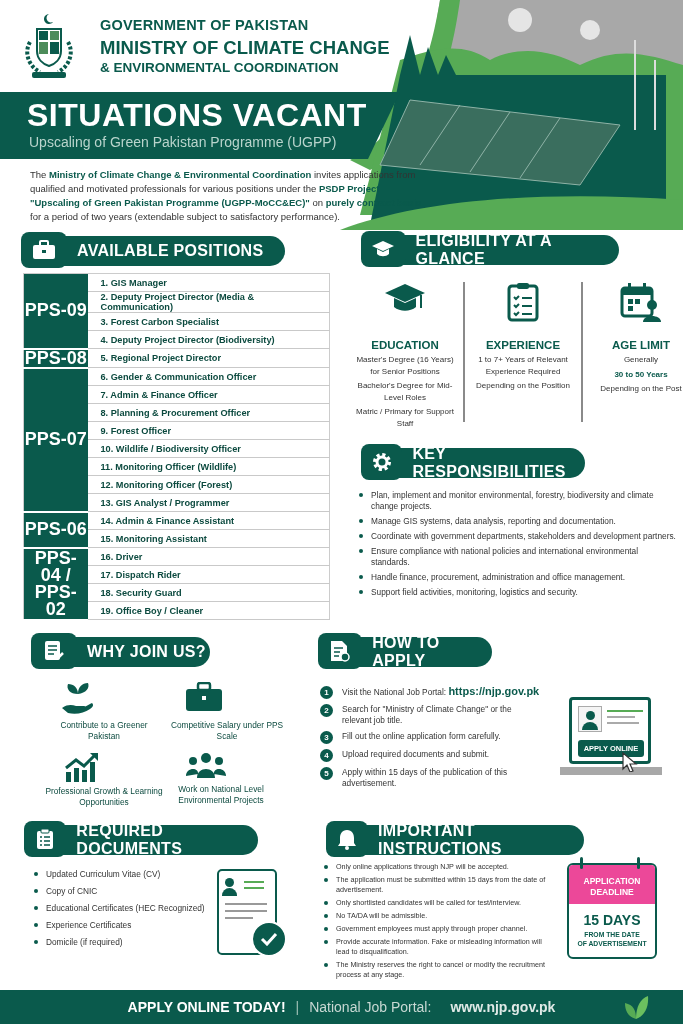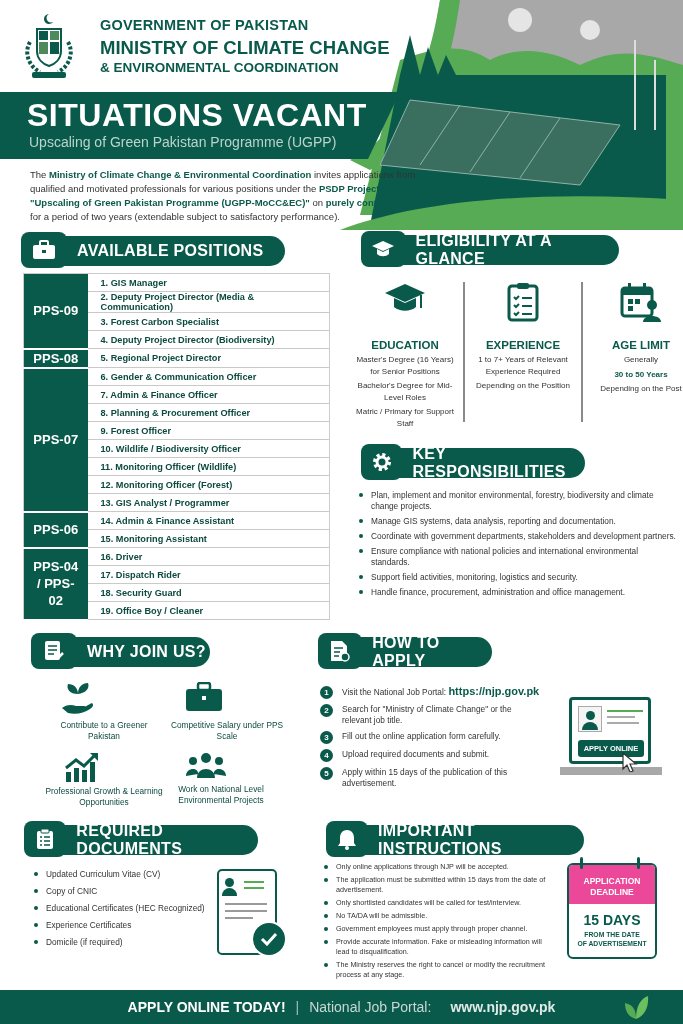--- a/index.html
+++ b/index.html
@@ -16,21 +16,21 @@
   .hero{left:340px;top:0;width:343px;height:230px}
   .intro{left:30px;top:168px;width:400px;font-size:9.5px;line-height:14px;color:#333}
   .intro b{color:#0a5a4c}
   
   .pill{background:#0a5a4c;border-radius:10px 20px 20px 10px;height:30px;display:flex;align-items:center;color:#fff;font-weight:bold}
   .pill .ic{width:46px;height:36px;background:#0a5a4c;border-radius:8px;display:flex;align-items:center;justify-content:center;margin-left:-2px;margin-top:-2px}
   .pill .lbl{margin-left:10px;font-size:16px;letter-spacing:.3px}
   
   .ptable{left:23px;top:273px;width:307px;border-collapse:collapse;border:1px solid #ccc}
   .ptable td{border-bottom:1px solid #c9c9c9;font-size:9.2px;font-weight:bold;color:#0c4a3f;height:18px;padding-left:13px}
-  .ptable td.grade{background:#0a5a4c;color:#fff;font-size:13px;text-align:center;width:64px;padding:0;border-bottom:2px solid #fff;line-height:17px}
+  .ptable td.grade{background:#0a5a4c;color:#fff;font-size:18px;text-align:center;width:64px;padding:0;border-bottom:2px solid #fff;line-height:17px}
   
   .elig-col{width:100px;text-align:center;font-size:8px;color:#333;line-height:11.5px}
   .elig-col h4{font-size:11.5px;color:#0a5a4c;margin:0 0 3px}
   .elig-col p{margin-bottom:3px}
   .vline{width:2px;background:#8a8a8a;height:140px}
   .bul{font-size:8.3px;line-height:11px;color:#333}
   .bul li{list-style:none;position:relative;padding-left:14px;margin-bottom:4px}
   .bul li:before{content:"";position:absolute;left:2px;top:3px;width:4px;height:4px;border-radius:50%;background:#0a5a4c}
   .why{font-size:8.3px;color:#0c4a3f;line-height:11px;text-align:center}
   .step{display:flex;align-items:flex-start;font-size:8.3px;color:#333;line-height:11px;margin-bottom:5px}
@@ -215,22 +215,22 @@
         <circle cx="11" cy="11" r="5" fill="none" stroke="#fff" stroke-width="3"></circle>
       </svg>
   </div>
   <span class="lbl">KEY RESPONSIBILITIES</span>
 </div>
 <ul class="abs bul" style="left:357px;top:490px;width:320px">
   <li>Plan, implement and monitor environmental, forestry, biodiversity and climate change projects.</li>
   <li>Manage GIS systems, data analysis, reporting and documentation.</li>
   <li>Coordinate with government departments, stakeholders and development partners.</li>
   <li>Ensure compliance with national policies and international environmental standards.</li>
+  <li>Handle finance, procurement, administration and office management.</li>
   <li>Support field activities, monitoring, logistics and security.</li>
-  <li>Handle finance, procurement, administration and office management.</li>
 </ul>
 
 <div class="abs pill" style="left:33px;top:637px;width:177px">
   <div class="ic">
     <svg width="20" height="22" viewBox="0 0 20 22">
         <rect x="1" y="1" width="15" height="19" rx="2" fill="#fff"></rect>
         <path d="M4 6h9M4 10h9M4 14h6" stroke="#0a5a4c" stroke-width="1.5"></path>
         <path d="M13 19l6 -6" stroke="#fff" stroke-width="2.5"></path>
       </svg>
   </div>

